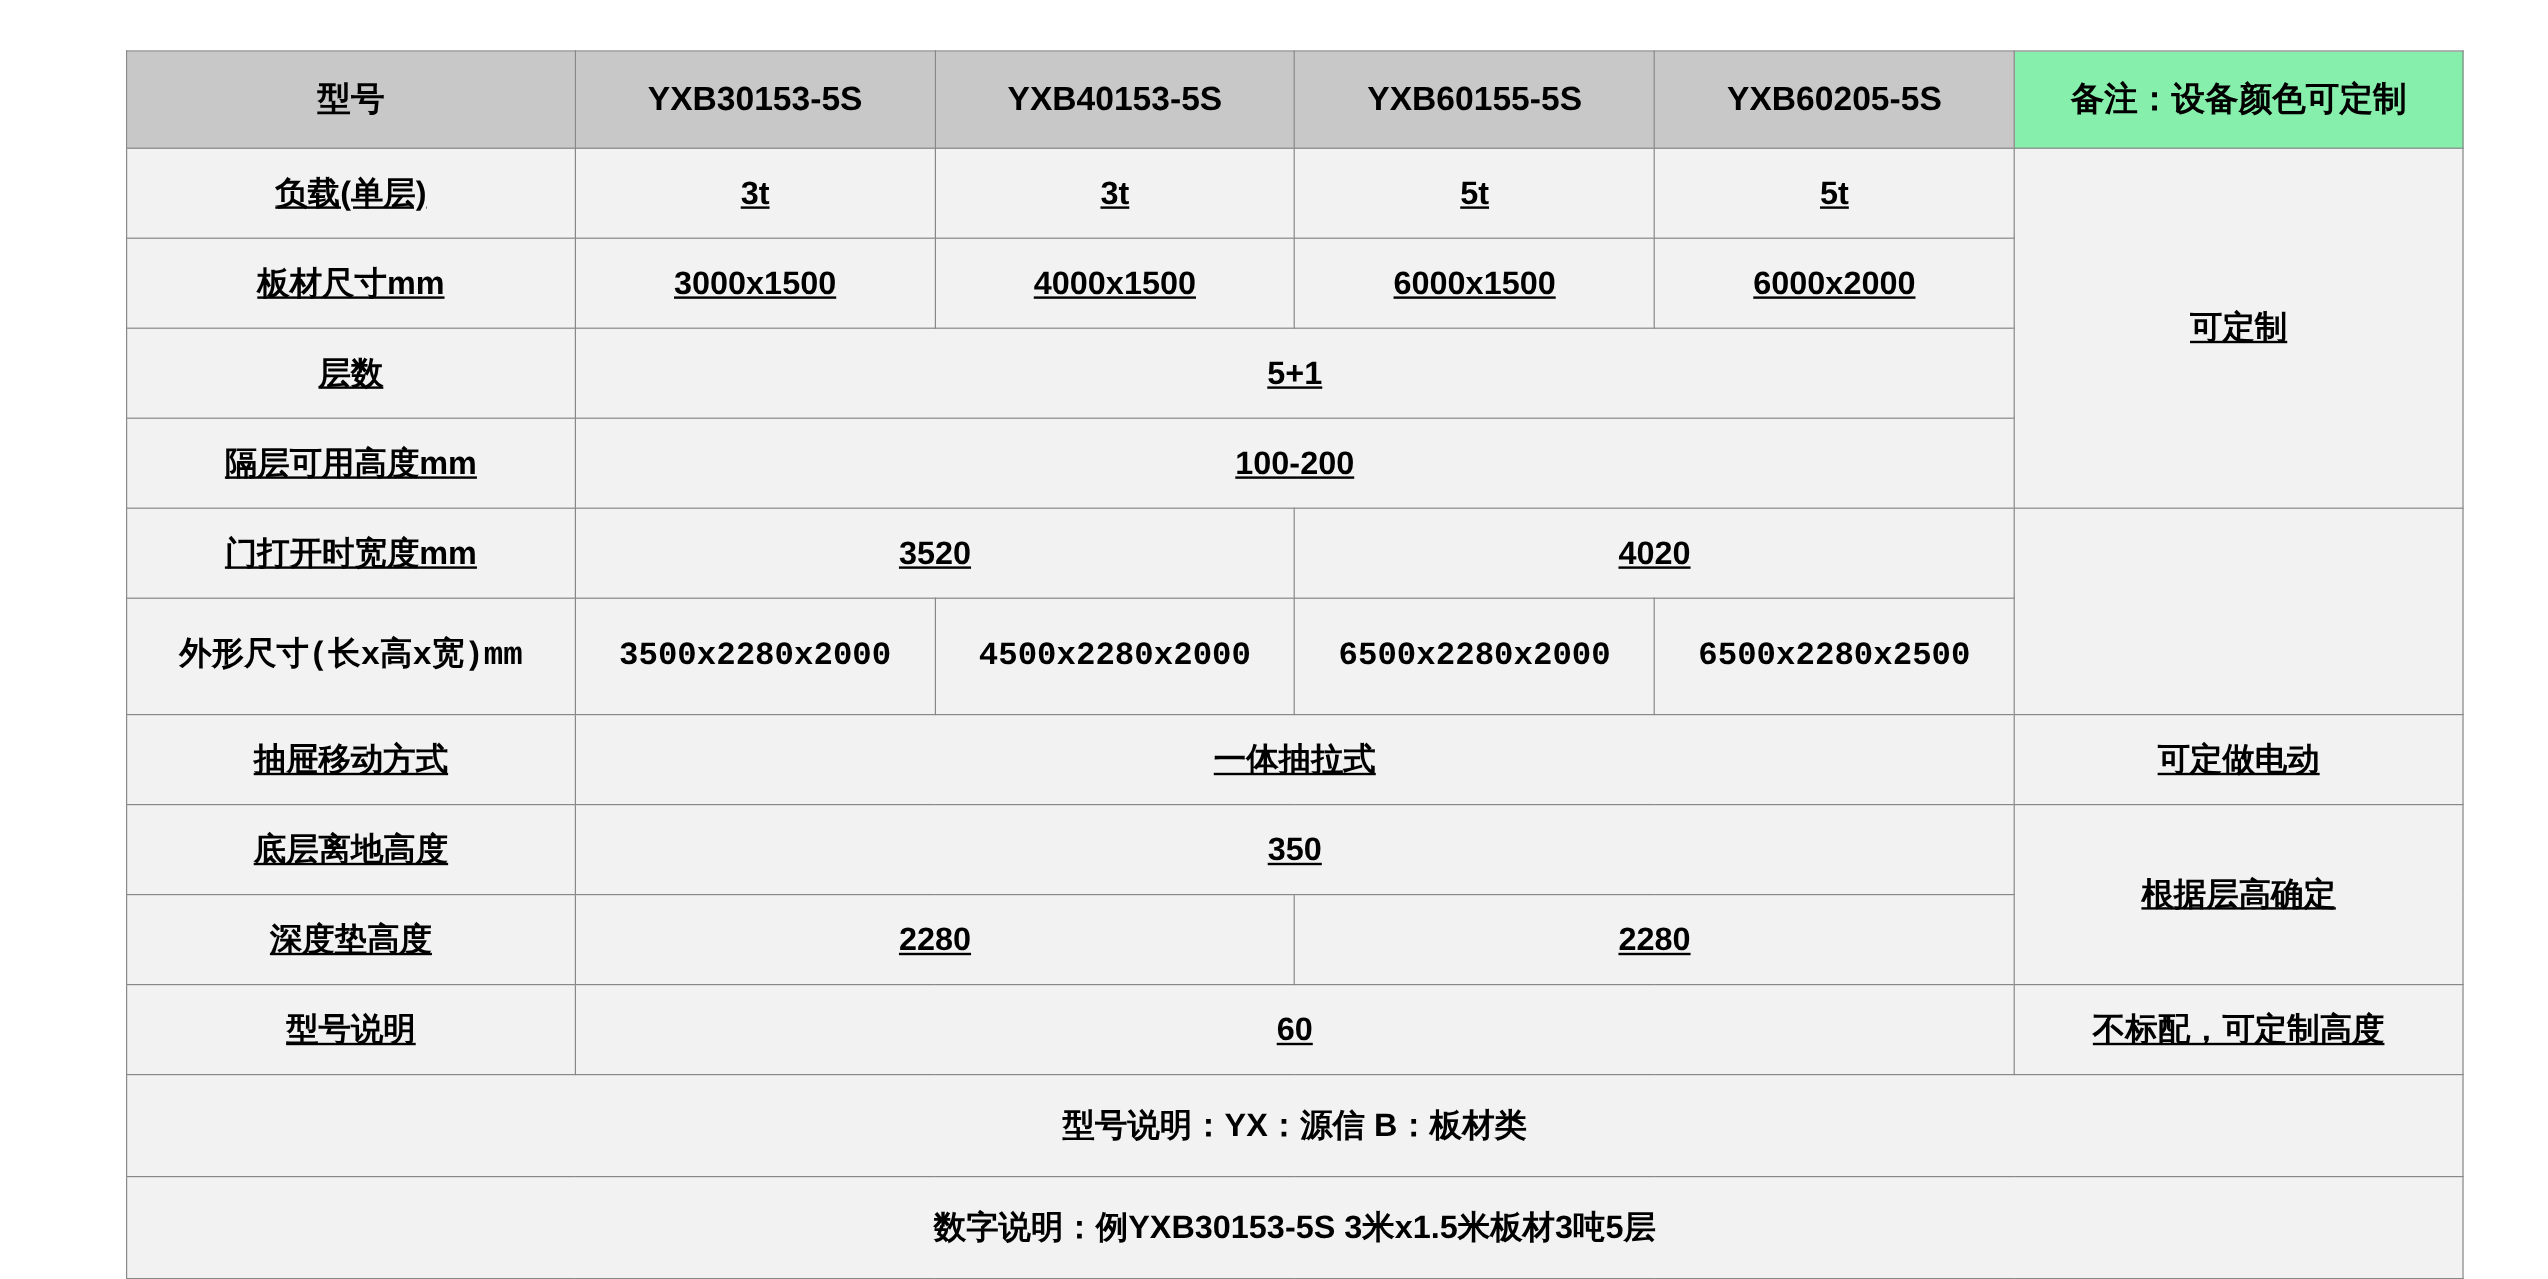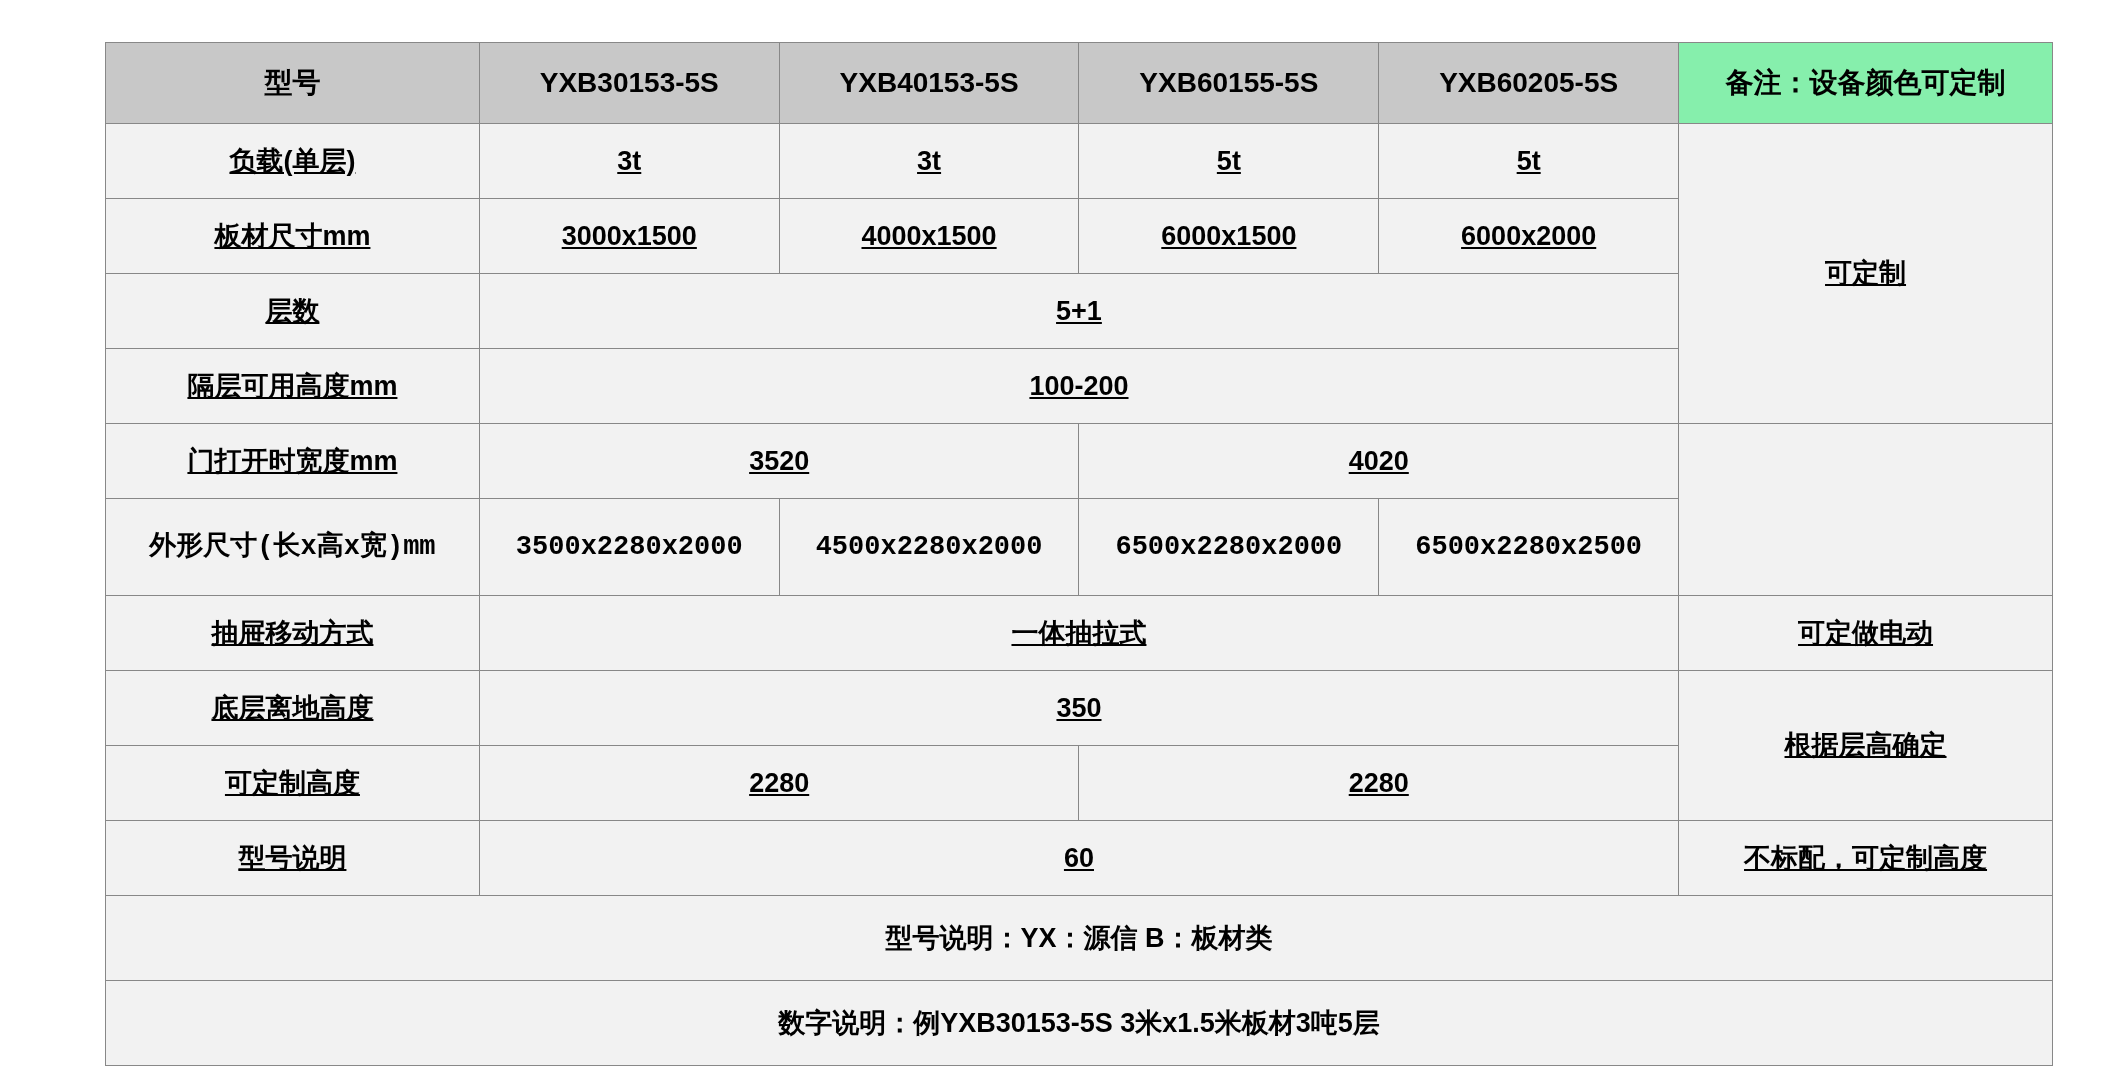--- a/index.html
+++ b/index.html
@@ -143,21 +143,21 @@
         <td class="remark-col">可定做电动</td>
       </tr>
 
       <tr class="body-row">
         <td class="label-col">底层离地高度</td>
         <td colspan="4">350</td>
         <td class="remark-col" rowspan="2">根据层高确定</td>
       </tr>
 
       <tr class="body-row">
-        <td class="label-col">可定制高度</td>
+        <td class="label-col">深度垫高度</td>
         <td colspan="2">2280</td>
         <td colspan="2">2280</td>
       </tr>
 
       <tr class="body-row">
         <td class="label-col">型号说明</td>
         <td colspan="4">60</td>
         <td class="remark-col">不标配，可定制高度</td>
       </tr>
 

